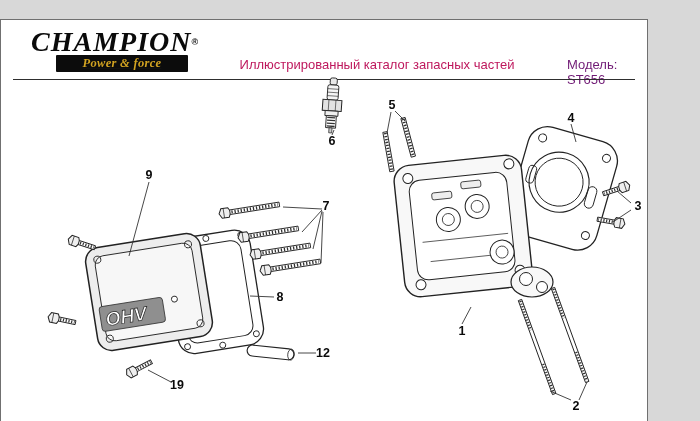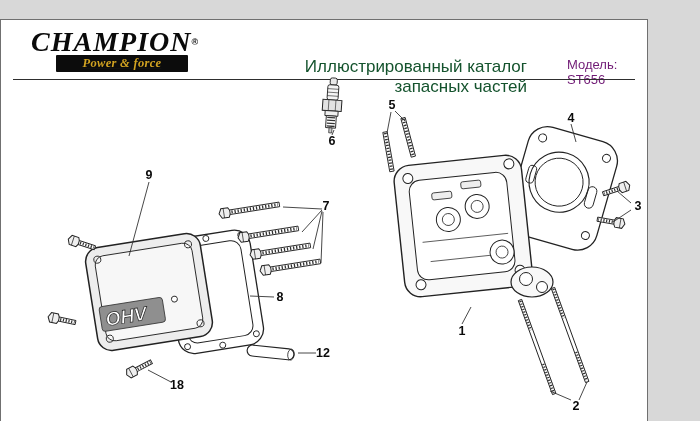--- a/index.html
+++ b/index.html
@@ -19,22 +19,22 @@
   .banner {
     margin-left:25px; margin-top:-1px; width:132px; height:17px;
     background:#0c0c0c; border-radius:1px;
     display:flex; align-items:center; justify-content:center;text-decoration:underline;
   }
   .banner span {
     font-family:"Liberation Serif", serif; font-style:italic; font-weight:bold;
     font-size:12.5px; color:#d2a321; letter-spacing:.3px;
   }
   .subtitle {
-    position:absolute; left:226px; top:37px; width:300px; text-align:right;
-    font-size:17px; color:#14532d;
+    position:absolute; left:226px; top:37px; width:300px; text-align:center;
+    font-size:13px; color:#be185d;
   }
   .model { position:absolute; left:566px; top:37px; font-size:13px; color:#701a75; }
   .rule { position:absolute; left:12px; right:12px; top:59px; border-top:1.5px solid #2e2e2e; }
   
   svg.diagram { position:absolute; left:0; top:0; }
   .callout {
     position:absolute; transform:translate(-50%,-50%);
     font-weight:bold; font-size:12.5px; color:#0a0a0a; white-space:nowrap;
   }
 </style>
@@ -207,16 +207,16 @@
 
   <div class="callout" style="left:461px;top:311px">1</div>
   <div class="callout" style="left:575px;top:386px">2</div>
   <div class="callout" style="left:637px;top:186px">3</div>
   <div class="callout" style="left:570px;top:98px">4</div>
   <div class="callout" style="left:391px;top:85px">5</div>
   <div class="callout" style="left:331px;top:121px">6</div>
   <div class="callout" style="left:325px;top:186px">7</div>
   <div class="callout" style="left:279px;top:277px">8</div>
   <div class="callout" style="left:148px;top:155px">9</div>
-  <div class="callout" style="left:176px;top:365px">18</div>
+  <div class="callout" style="left:176px;top:365px">19</div>
   <div class="callout" style="left:322px;top:333px">12</div>
 
 </div>
 
 </body></html>

